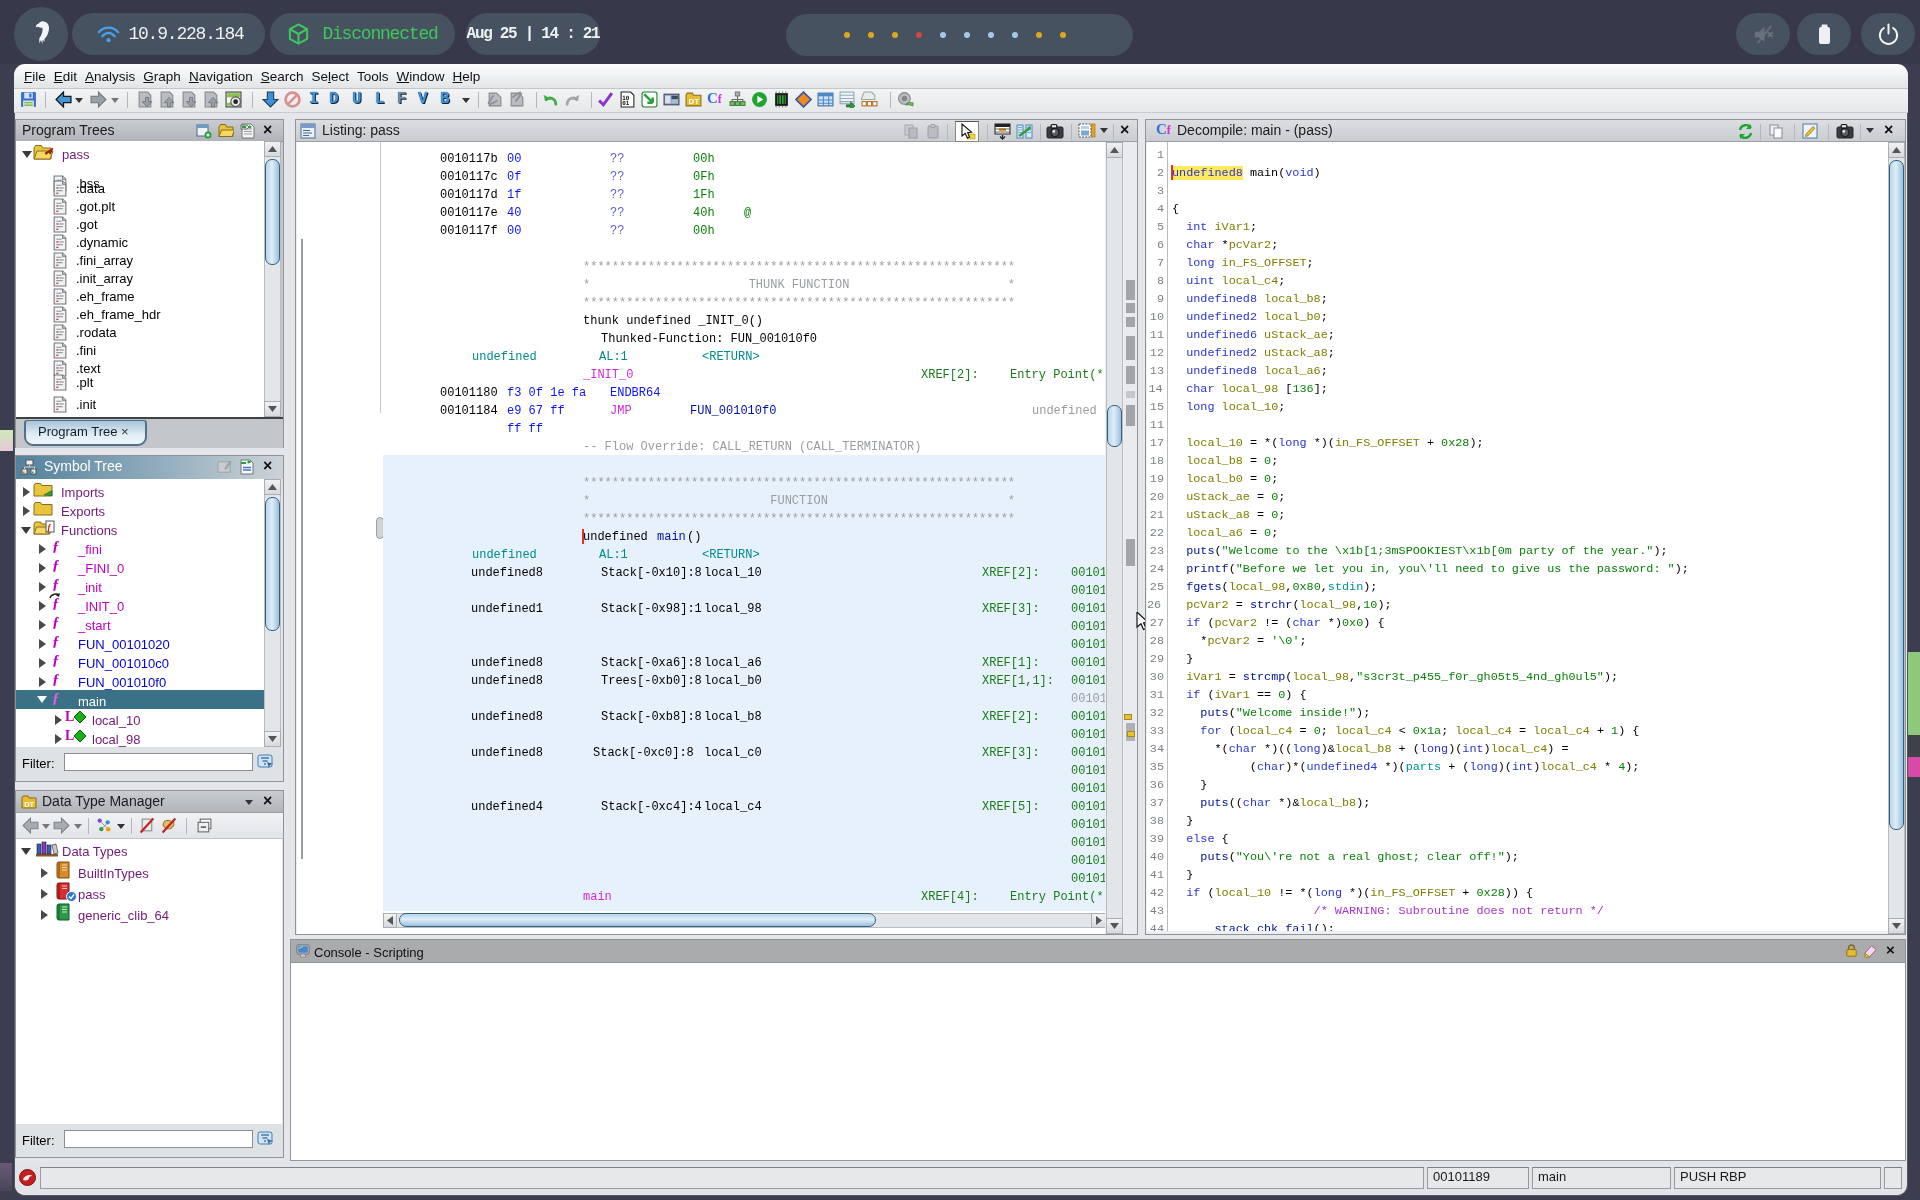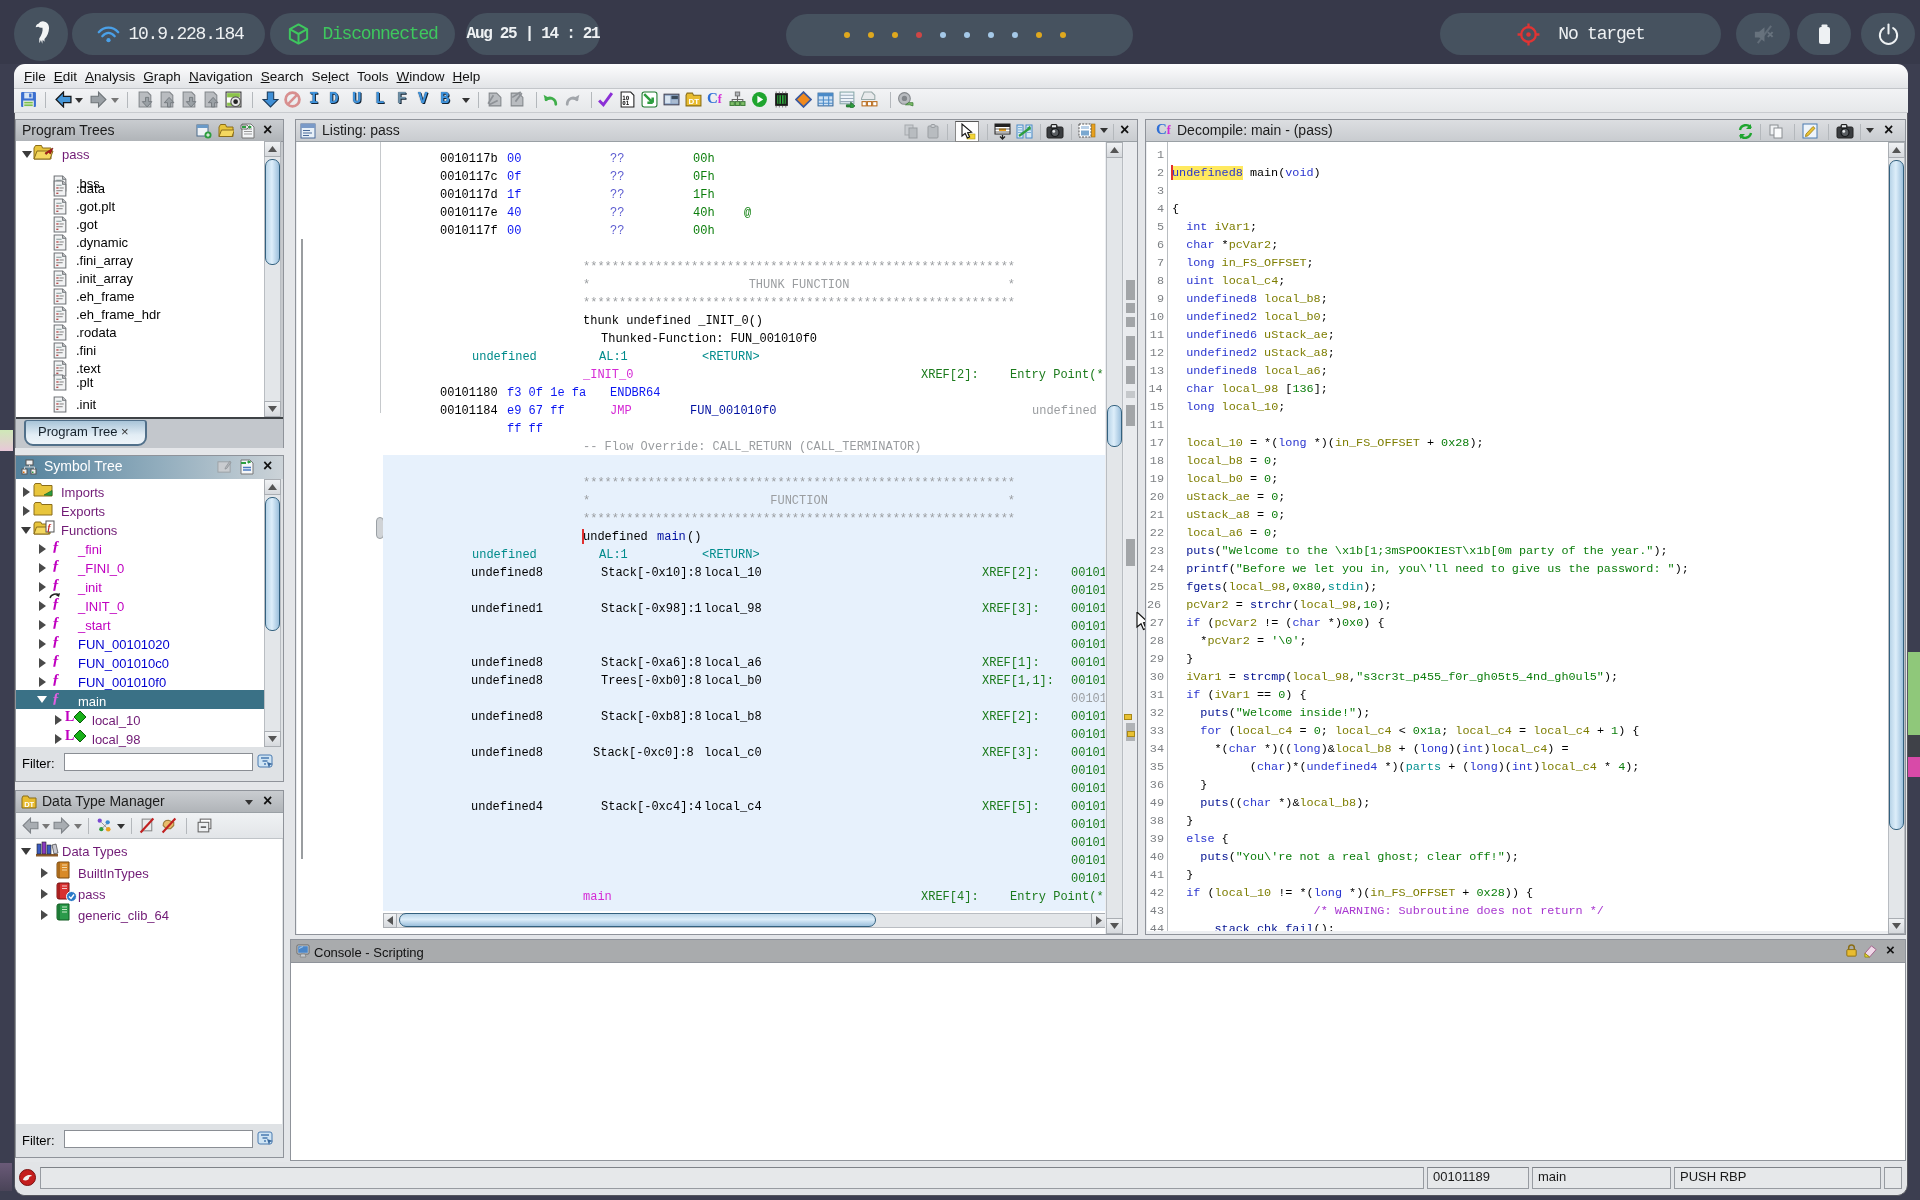--- a/index.html
+++ b/index.html
@@ -87,30 +87,20 @@
           <circle cx="76" cy="4" r="3" fill="#cf4646"></circle>
           <circle cx="100" cy="4" r="3" fill="#a5c9e8"></circle>
           <circle cx="124" cy="4" r="3" fill="#a5c9e8"></circle>
           <circle cx="148" cy="4" r="3" fill="#a5c9e8"></circle>
           <circle cx="172" cy="4" r="3" fill="#a5c9e8"></circle>
           <circle cx="196" cy="4" r="3" fill="#dfa81e"></circle>
           <circle cx="220" cy="4" r="3" fill="#dfa81e"></circle>
     </svg>
   </div>
 
-  <div class="pill" style="left:1440px;width:281px">
-    <svg width="25" height="25" viewBox="0 0 24 24" style="margin-right:17px">
-          <g fill="none" stroke="#e03434" stroke-width="2.2">
-            <circle cx="12" cy="12" r="7"></circle>
-            <path d="M12 1.5 V6 M12 18 V22.5 M1.5 12 H6 M18 12 H22.5"></path>
-          </g>
-          <circle cx="12" cy="12" r="2.2" fill="#e03434"></circle>
-        </svg>
-    <span class="tbtxt">No target</span>
-  </div>
 
   <div class="pill" style="left:1736px;width:54px">
     <svg width="23" height="23" viewBox="0 0 24 24">
           <path d="M3 9 H7.5 L13 4.5 V19.5 L7.5 15 H3 Z" fill="#67727d"></path>
           <path d="M16.5 9.5 L21.5 14.5 M21.5 9.5 L16.5 14.5" stroke="#67727d" stroke-width="2"></path>
           <path d="M20 3 L6 21" stroke="#67727d" stroke-width="2" opacity="0.85"></path>
         </svg>
   </div>
 
   <div class="pill" style="left:1797px;width:54px">
@@ -937,21 +927,21 @@
 <div class="dm" style="top:472px;left:0"><span style="position:absolute;left:0;width:17px;text-align:right;color:#7d8084">27</span><span style="position:absolute;left:25px">  <span class="kw">if</span> (<span class="vr">pcVar2</span> != (<span class="kw">char</span> *)<span class="nm">0x0</span>) {</span></div>
 <div class="dm" style="top:490px;left:0"><span style="position:absolute;left:0;width:17px;text-align:right;color:#7d8084">28</span><span style="position:absolute;left:25px">    *<span class="vr">pcVar2</span> = <span class="st">'\0'</span>;</span></div>
 <div class="dm" style="top:508px;left:0"><span style="position:absolute;left:0;width:17px;text-align:right;color:#7d8084">29</span><span style="position:absolute;left:25px">  }</span></div>
 <div class="dm" style="top:526px;left:0"><span style="position:absolute;left:0;width:17px;text-align:right;color:#7d8084">30</span><span style="position:absolute;left:25px">  <span class="vr">iVar1</span> = <span class="fn">strcmp</span>(<span class="vr">local_98</span>,<span class="st">"s3cr3t_p455_f0r_gh05t5_4nd_gh0ul5"</span>);</span></div>
 <div class="dm" style="top:544px;left:0"><span style="position:absolute;left:0;width:17px;text-align:right;color:#7d8084">31</span><span style="position:absolute;left:25px">  <span class="kw">if</span> (<span class="vr">iVar1</span> == <span class="nm">0</span>) {</span></div>
 <div class="dm" style="top:562px;left:0"><span style="position:absolute;left:0;width:17px;text-align:right;color:#7d8084">32</span><span style="position:absolute;left:25px">    <span class="fn">puts</span>(<span class="st">"Welcome inside!"</span>);</span></div>
 <div class="dm" style="top:580px;left:0"><span style="position:absolute;left:0;width:17px;text-align:right;color:#7d8084">33</span><span style="position:absolute;left:25px">    <span class="kw">for</span> (<span class="vr">local_c4</span> = <span class="nm">0</span>; <span class="vr">local_c4</span> &lt; <span class="nm">0x1a</span>; <span class="vr">local_c4</span> = <span class="vr">local_c4</span> + <span class="nm">1</span>) {</span></div>
 <div class="dm" style="top:598px;left:0"><span style="position:absolute;left:0;width:17px;text-align:right;color:#7d8084">34</span><span style="position:absolute;left:25px">      *(<span class="kw">char</span> *)((<span class="kw">long</span>)&amp;<span class="vr">local_b8</span> + (<span class="kw">long</span>)(<span class="kw">int</span>)<span class="vr">local_c4</span>) =</span></div>
 <div class="dm" style="top:616px;left:0"><span style="position:absolute;left:0;width:17px;text-align:right;color:#7d8084">35</span><span style="position:absolute;left:25px">           (<span class="kw">char</span>)*(<span class="kw">undefined4</span> *)(<span class="gl">parts</span> + (<span class="kw">long</span>)(<span class="kw">int</span>)<span class="vr">local_c4</span> * <span class="nm">4</span>);</span></div>
 <div class="dm" style="top:634px;left:0"><span style="position:absolute;left:0;width:17px;text-align:right;color:#7d8084">36</span><span style="position:absolute;left:25px">    }</span></div>
-<div class="dm" style="top:652px;left:0"><span style="position:absolute;left:0;width:17px;text-align:right;color:#7d8084">49</span><span style="position:absolute;left:25px">    <span class="fn">puts</span>((<span class="kw">char</span> *)&amp;<span class="vr">local_b8</span>);</span></div>
+<div class="dm" style="top:652px;left:0"><span style="position:absolute;left:0;width:17px;text-align:right;color:#7d8084">37</span><span style="position:absolute;left:25px">    <span class="fn">puts</span>((<span class="kw">char</span> *)&amp;<span class="vr">local_b8</span>);</span></div>
 <div class="dm" style="top:670px;left:0"><span style="position:absolute;left:0;width:17px;text-align:right;color:#7d8084">38</span><span style="position:absolute;left:25px">  }</span></div>
 <div class="dm" style="top:688px;left:0"><span style="position:absolute;left:0;width:17px;text-align:right;color:#7d8084">39</span><span style="position:absolute;left:25px">  <span class="kw">else</span> {</span></div>
 <div class="dm" style="top:706px;left:0"><span style="position:absolute;left:0;width:17px;text-align:right;color:#7d8084">40</span><span style="position:absolute;left:25px">    <span class="fn">puts</span>(<span class="st">"You\'re not a real ghost; clear off!"</span>);</span></div>
 <div class="dm" style="top:724px;left:0"><span style="position:absolute;left:0;width:17px;text-align:right;color:#7d8084">41</span><span style="position:absolute;left:25px">  }</span></div>
 <div class="dm" style="top:742px;left:0"><span style="position:absolute;left:0;width:17px;text-align:right;color:#7d8084">42</span><span style="position:absolute;left:25px">  <span class="kw">if</span> (<span class="vr">local_10</span> != *(<span class="kw">long</span> *)(<span class="vr">in_FS_OFFSET</span> + <span class="nm">0x28</span>)) {</span></div>
 <div class="dm" style="top:760px;left:0"><span style="position:absolute;left:0;width:17px;text-align:right;color:#7d8084">43</span><span style="position:absolute;left:25px">                    <span class="cm">/* WARNING: Subroutine does not return */</span></span></div>
 <div class="dm" style="top:778px;left:0"><span style="position:absolute;left:0;width:17px;text-align:right;color:#7d8084">44</span><span style="position:absolute;left:25px">    <span class="fn">__stack_chk_fail</span>();</span></div>
 <div class="abs" style="left:24px;top:23px;width:2px;height:15px;background:#e03030"></div>
 </div>
 <div class="sbtrough" style="left:1888px;top:142px;width:17px;height:792px"></div>

